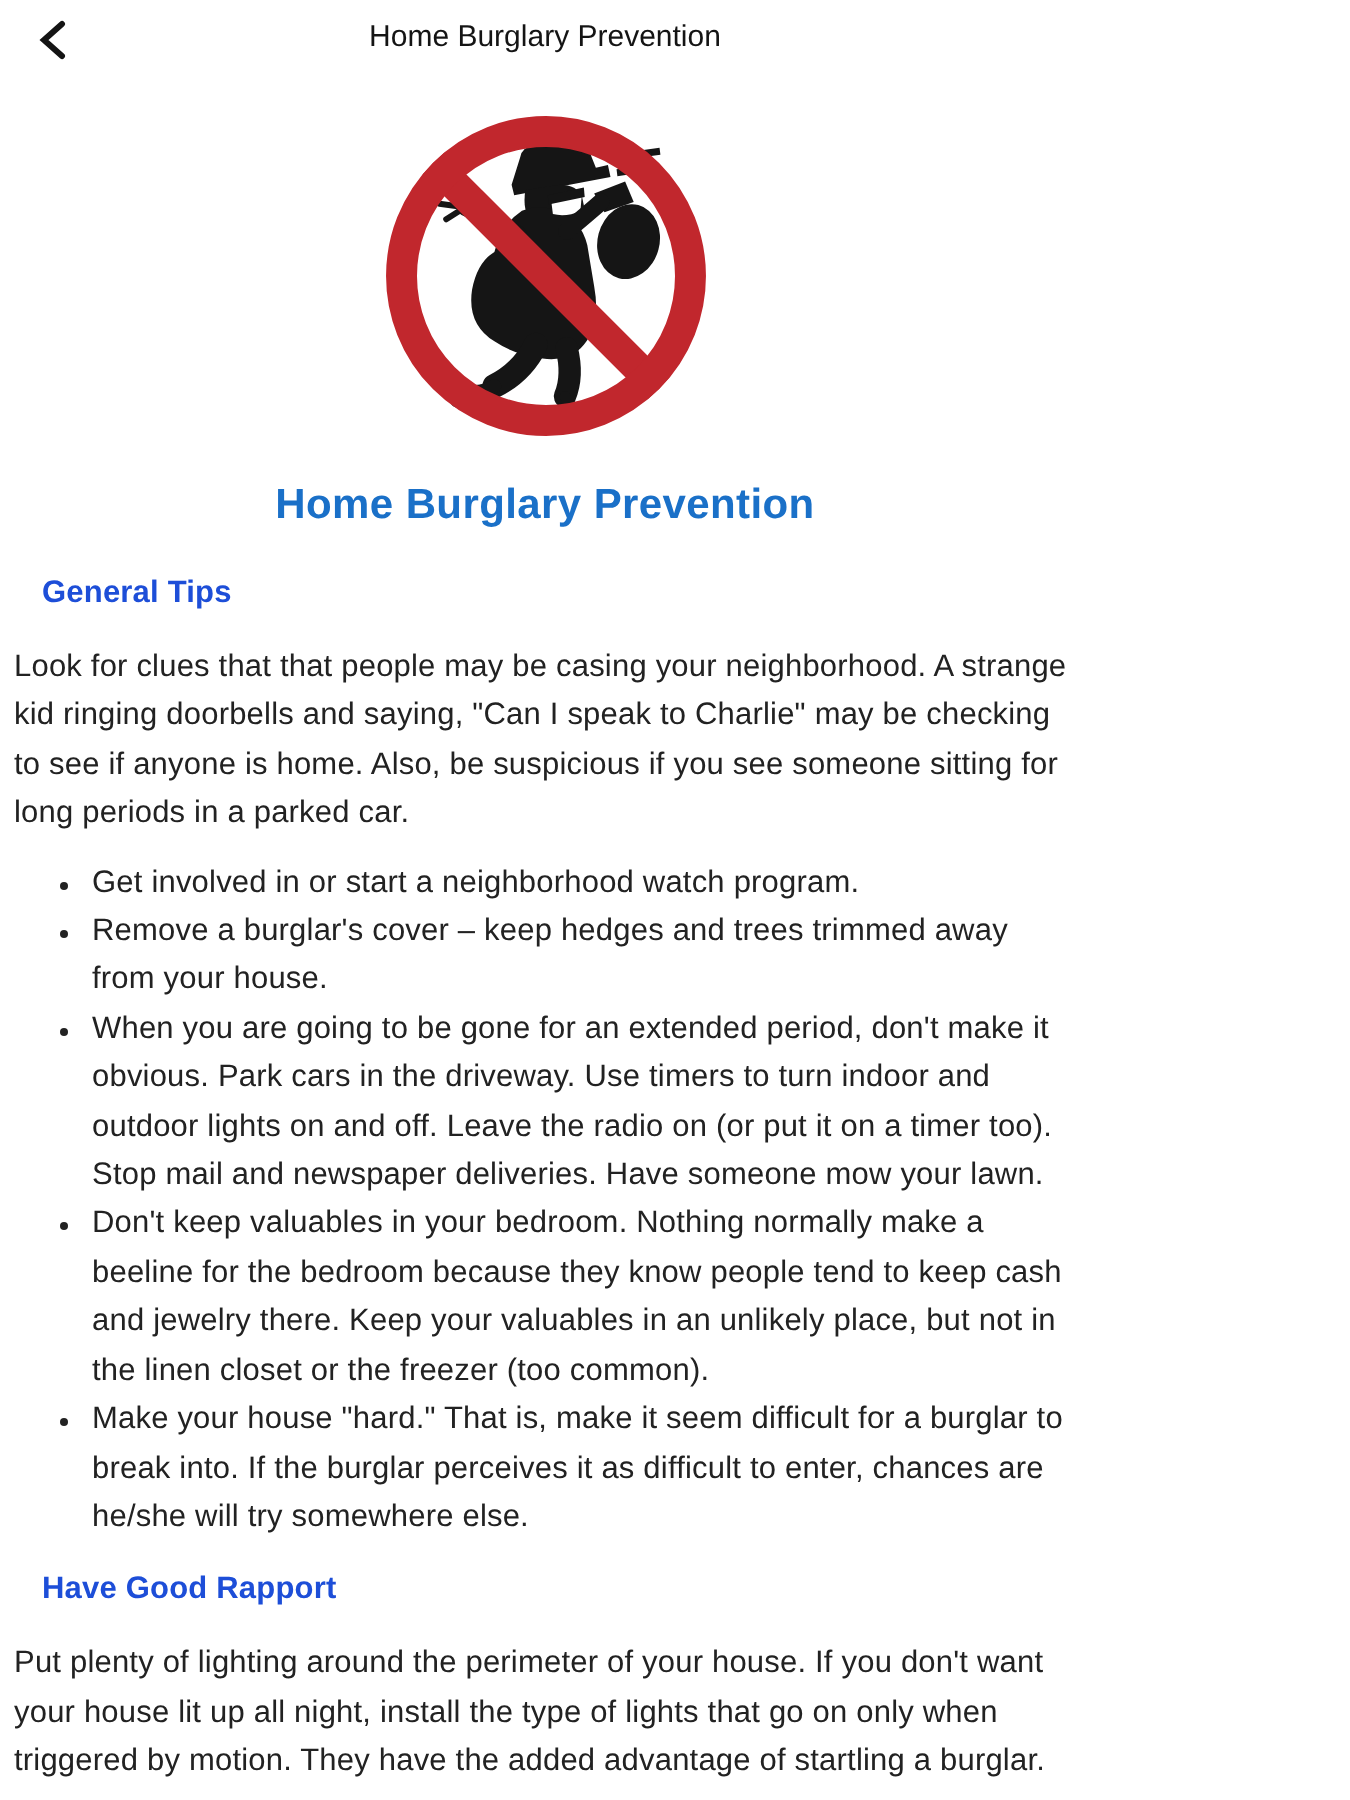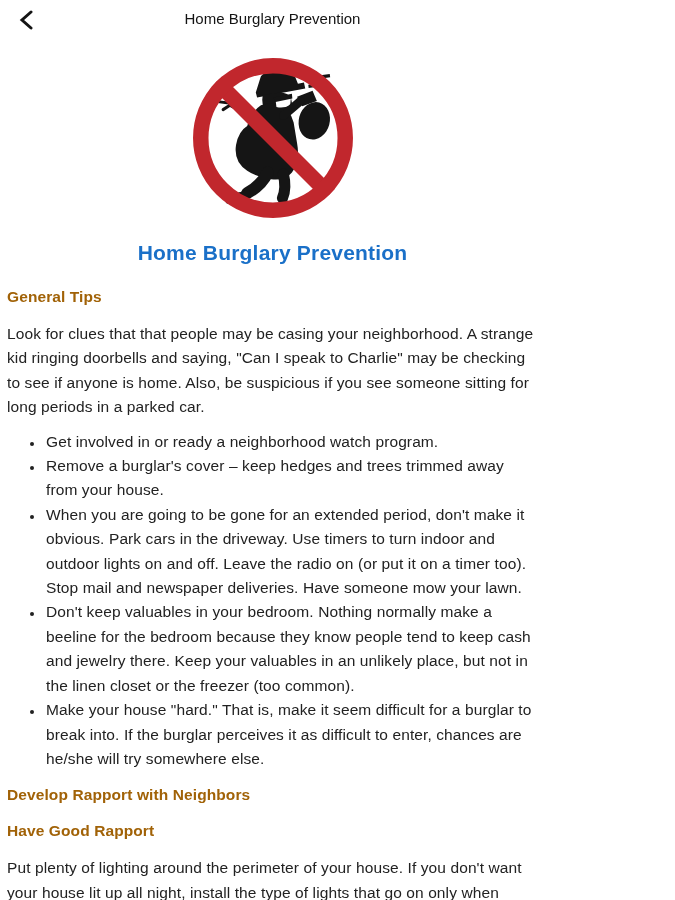--- a/index.html
+++ b/index.html
@@ -39,22 +39,22 @@
     padding: 0 7px;
     font-size: 15.5px;
     line-height: 24.4px;
     letter-spacing: 0.1px;
     color: #222;
   }
   .content h2 {
     font-size: 15.5px;
     line-height: 24px;
     font-weight: 700;
-    color: #a16207;
-    margin: 12px 0 0 0;
+    color: #1d4ed8;
+    margin: 12px 0 0 14px;
   }
   .content h2.first { margin-top: 20px; }
   .content p { margin: 13px 0 10px 0; }
   .content ul { margin: 10px 0 4px 0; padding-left: 37px; }
   .content li { padding-left: 2px; }
   .content li::marker { font-size: 12px; }
 </style>
 </head>
 <body>
 
@@ -123,26 +123,25 @@
   </svg>
 
   <h1 class="hero-title">Home Burglary Prevention</h1>
 
   <div class="content">
 
     <h2 class="first">General Tips</h2>
     <p>Look for clues that that people may be casing your neighborhood. A strange kid ringing doorbells and saying, "Can I speak to Charlie" may be checking to see if anyone is home. Also, be suspicious if you see someone sitting for long periods in a parked car.</p>
 
     <ul>
-      <li>Get involved in or ready a neighborhood watch program.</li>
+      <li>Get involved in or start a neighborhood watch program.</li>
       <li>Remove a burglar's cover – keep hedges and trees trimmed away from your house.</li>
       <li>When you are going to be gone for an extended period, don't make it obvious. Park cars in the driveway. Use timers to turn indoor and outdoor lights on and off. Leave the radio on (or put it on a timer too). Stop mail and newspaper deliveries. Have someone mow your lawn.</li>
       <li>Don't keep valuables in your bedroom. Nothing normally make a beeline for the bedroom because they know people tend to keep cash and jewelry there. Keep your valuables in an unlikely place, but not in the linen closet or the freezer (too common).</li>
       <li>Make your house "hard." That is, make it seem difficult for a burglar to break into. If the burglar perceives it as difficult to enter, chances are he/she will try somewhere else.</li>
     </ul>
 
-    <h2>Develop Rapport with Neighbors</h2>
 
     <h2>Have Good Rapport</h2>
     <p>Put plenty of lighting around the perimeter of your house. If you don't want your house lit up all night, install the type of lights that go on only when triggered by motion. They have the added advantage of startling a burglar.</p>
 
   </div>
 </div>
 
 </body></html>

